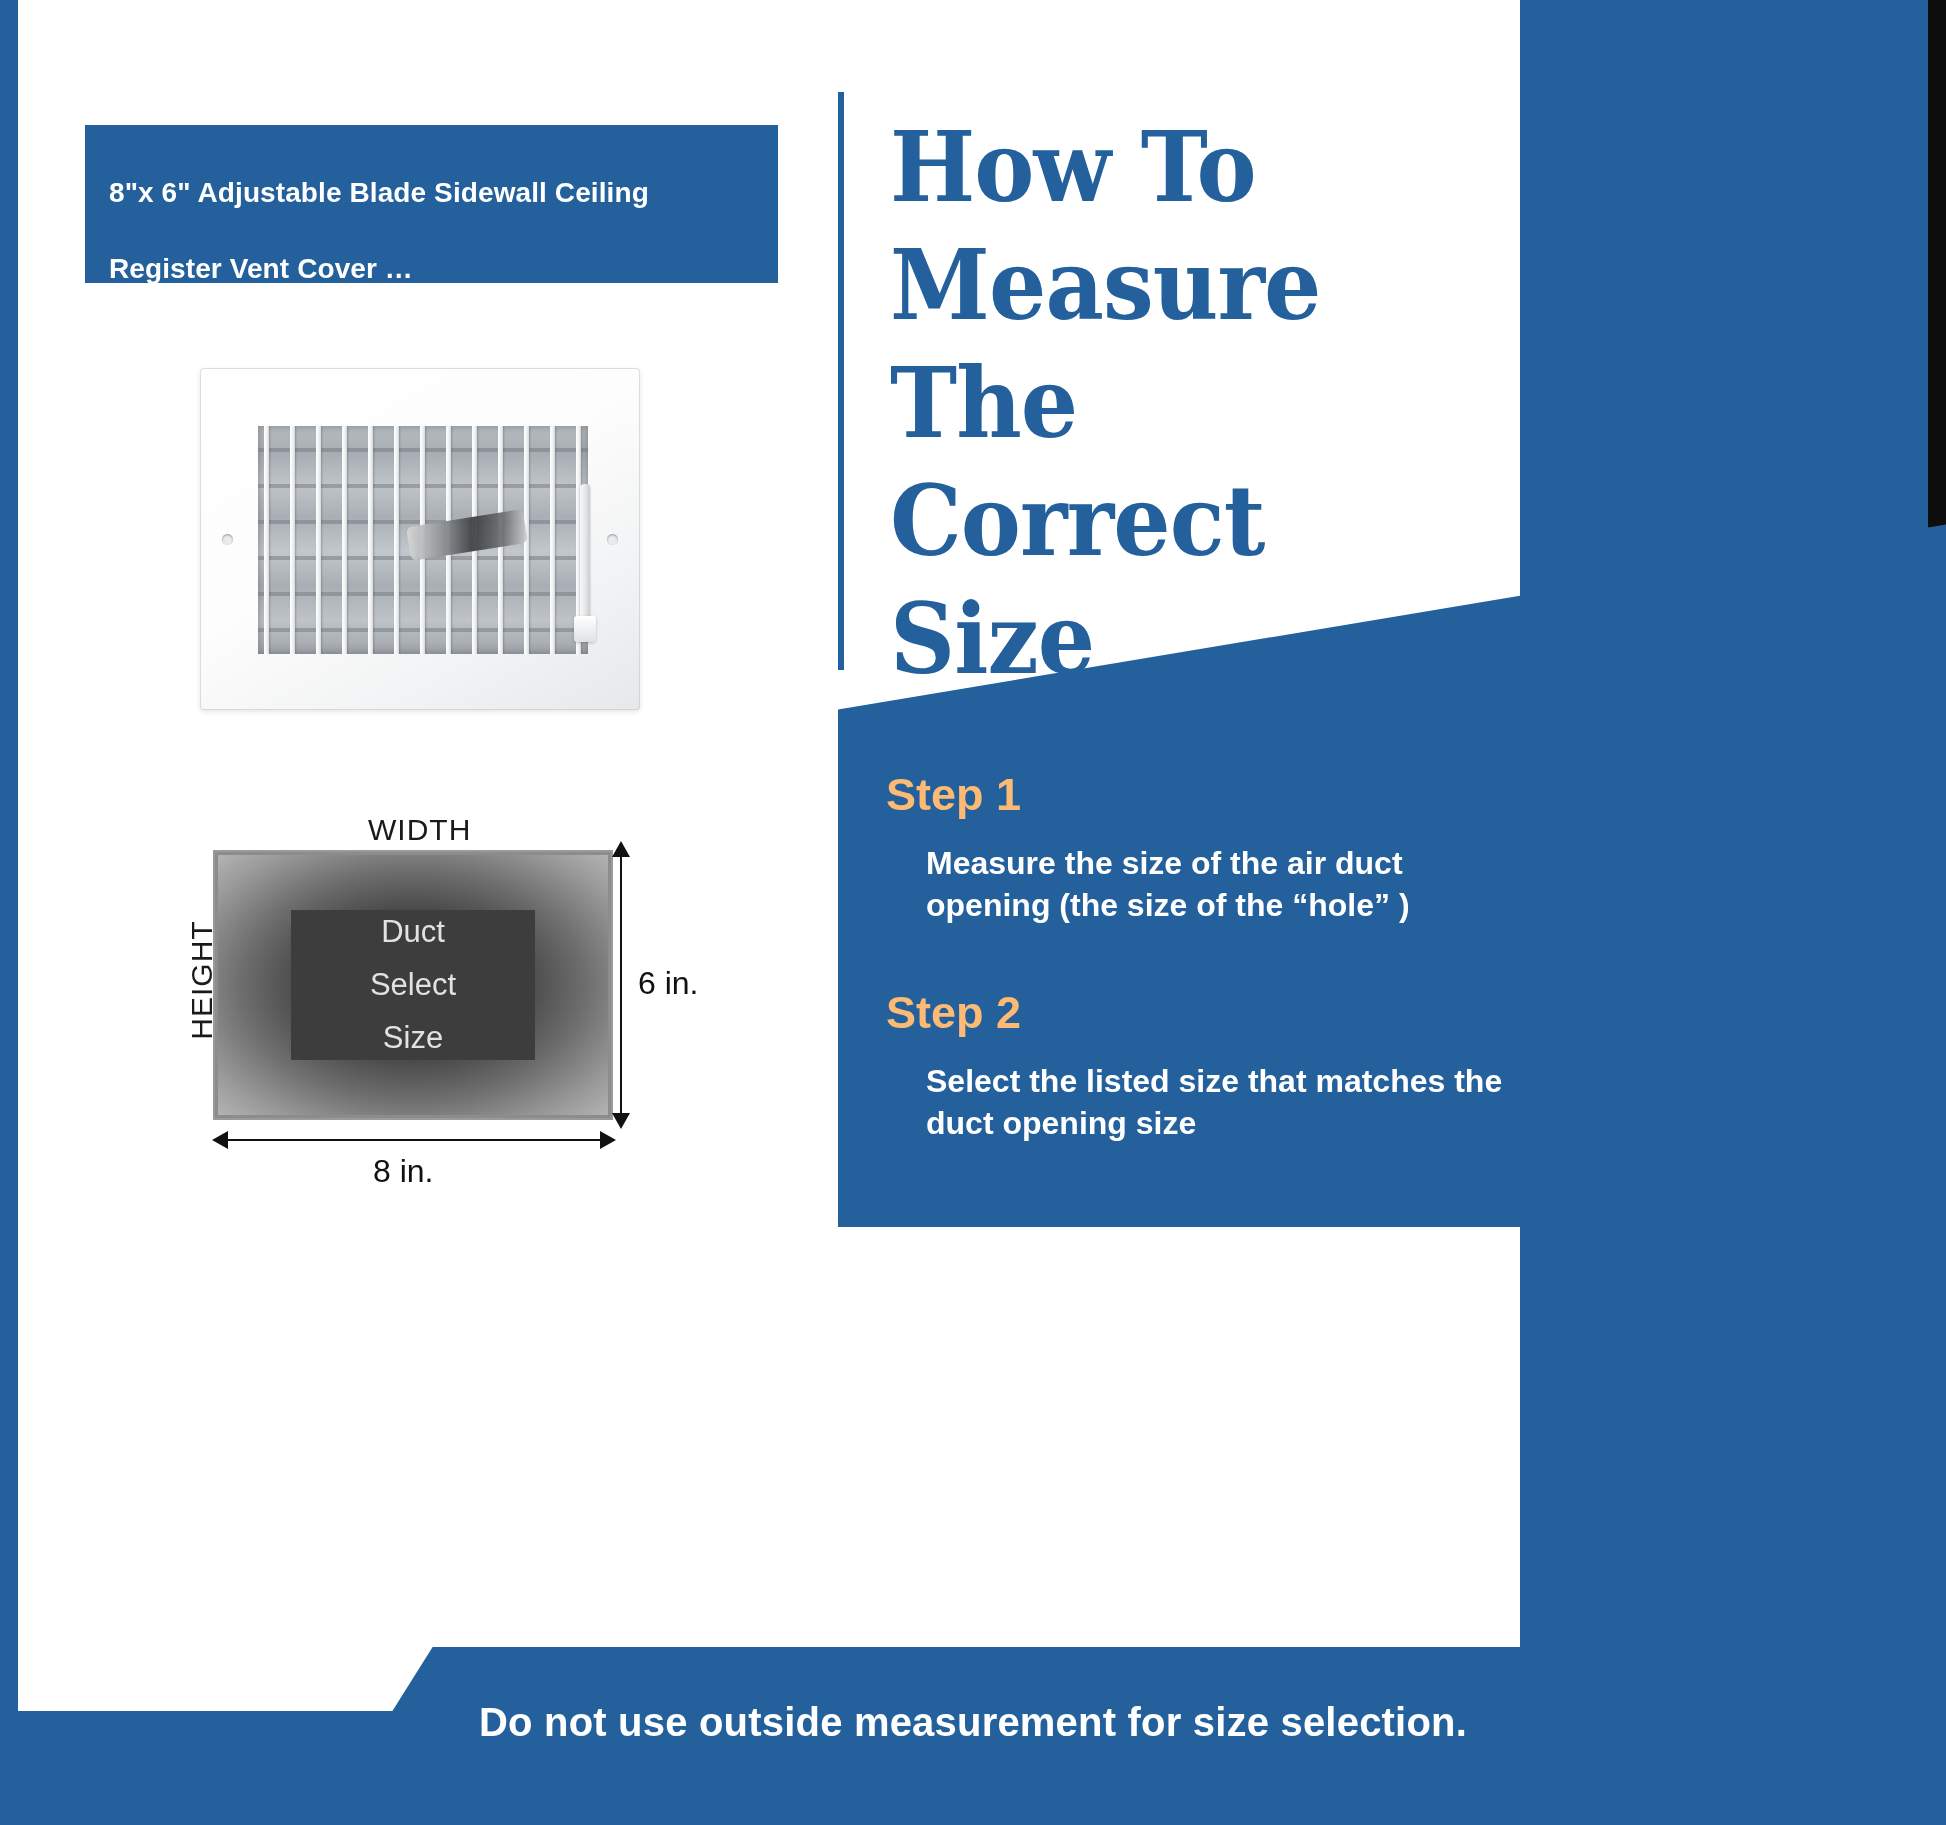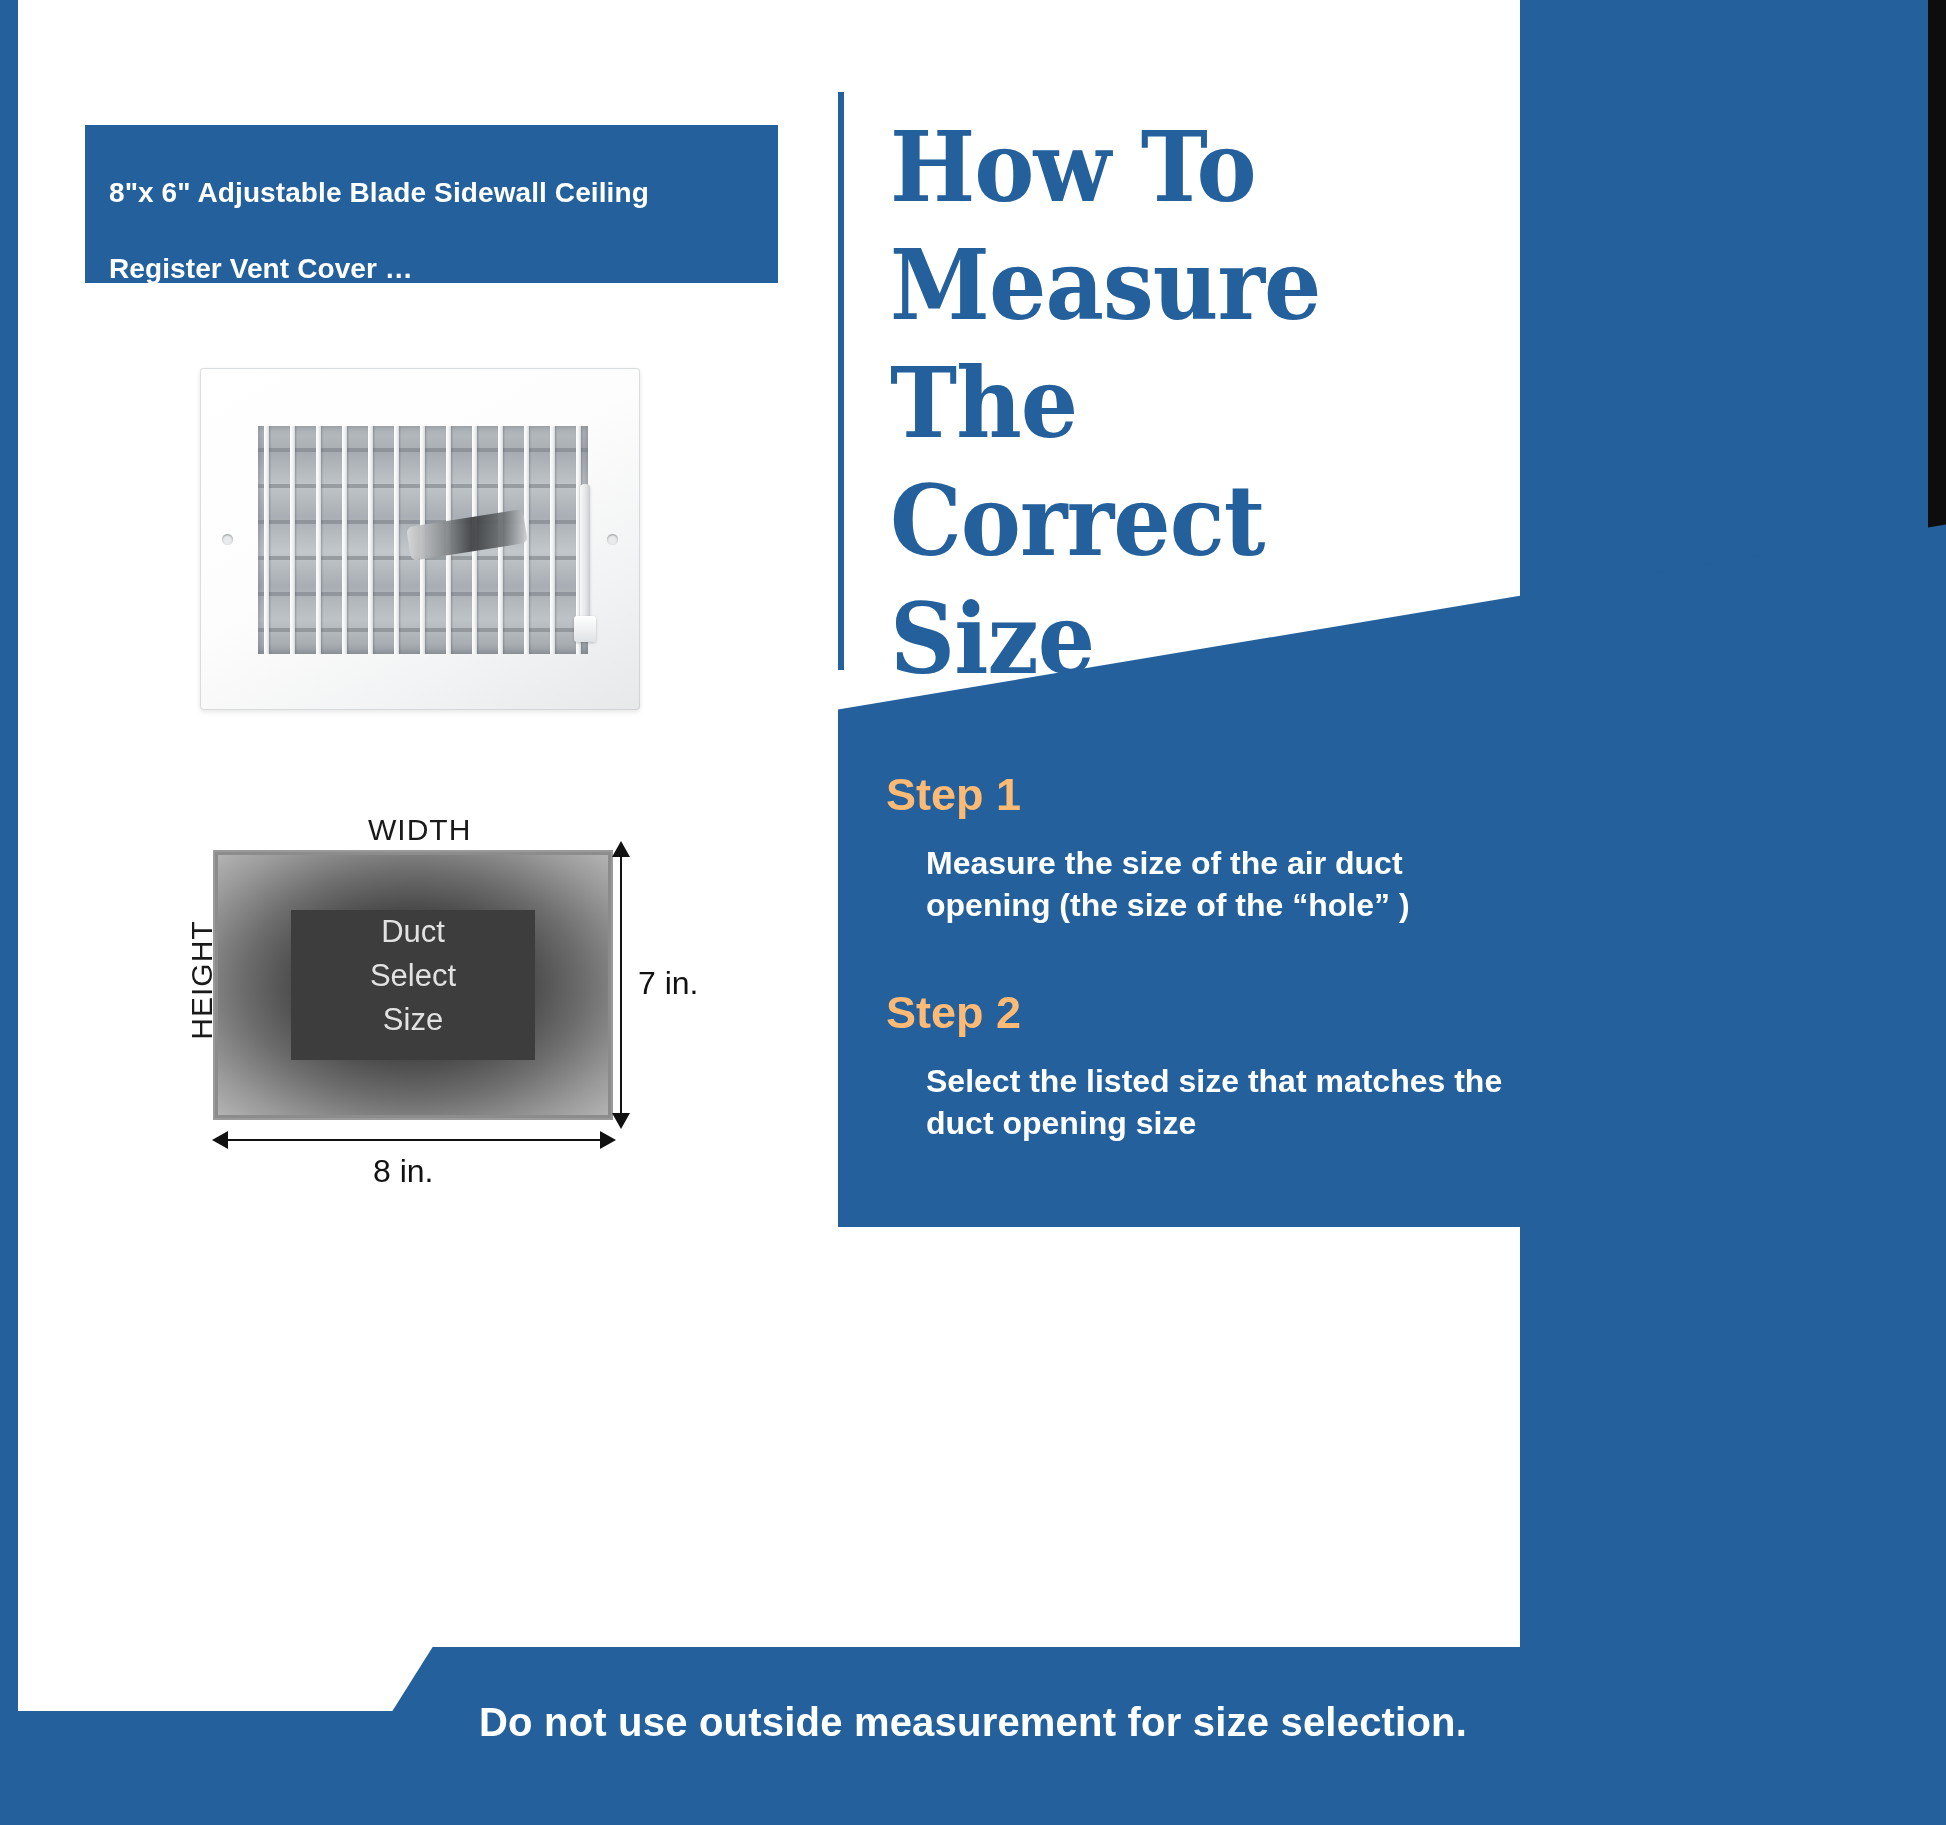--- a/index.html
+++ b/index.html
@@ -281,21 +281,21 @@
   .duct-inner {
     position: absolute;
     left: 78px;
     top: 60px;
     width: 244px;
     height: 150px;
     background: #3d3d3d;
     display: flex;
     flex-direction: column;
     align-items: center;
-    justify-content: flex-start;
+    justify-content: space-between;
   }
   .duct-inner span {
     color: #e2e2e2;
     font-family: "Liberation Sans", sans-serif;
     font-size: 31px;
     line-height: 44px;
   }
   
   .dim-v {
     position: absolute;
@@ -459,21 +459,21 @@
       <div class="duct-inner">
         <span>Duct</span>
         <span>Select</span>
         <span>Size</span>
       </div>
     </div>
 
     <div class="dim-v"></div>
     <div class="dim-v-arrow-top"></div>
     <div class="dim-v-arrow-bot"></div>
-    <div class="dim-v-label">7 in.</div>
+    <div class="dim-v-label">6 in.</div>
 
     <div class="dim-h"></div>
     <div class="dim-h-arrow-l"></div>
     <div class="dim-h-arrow-r"></div>
     <div class="dim-h-label">8 in.</div>
   </div>
 
   <div class="steps-panel"></div>
 
   <div class="bottom-band"></div>

